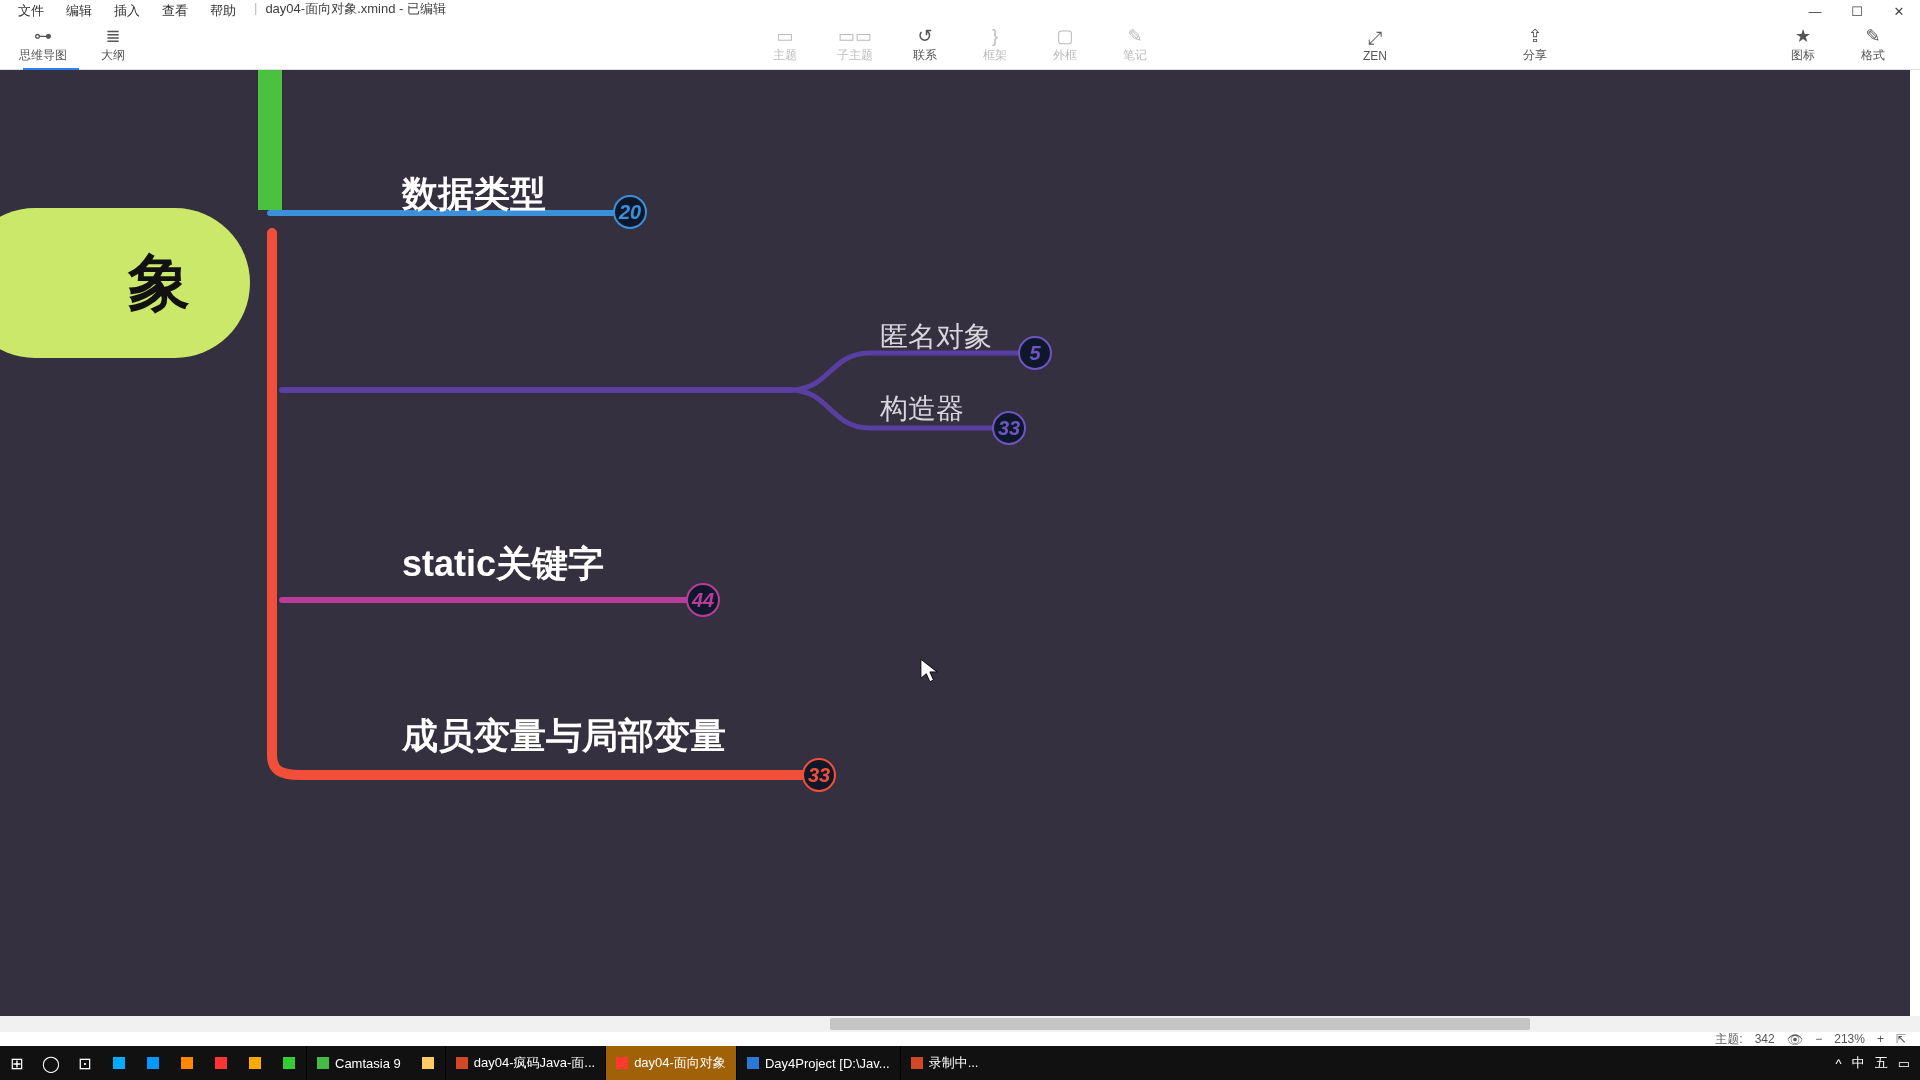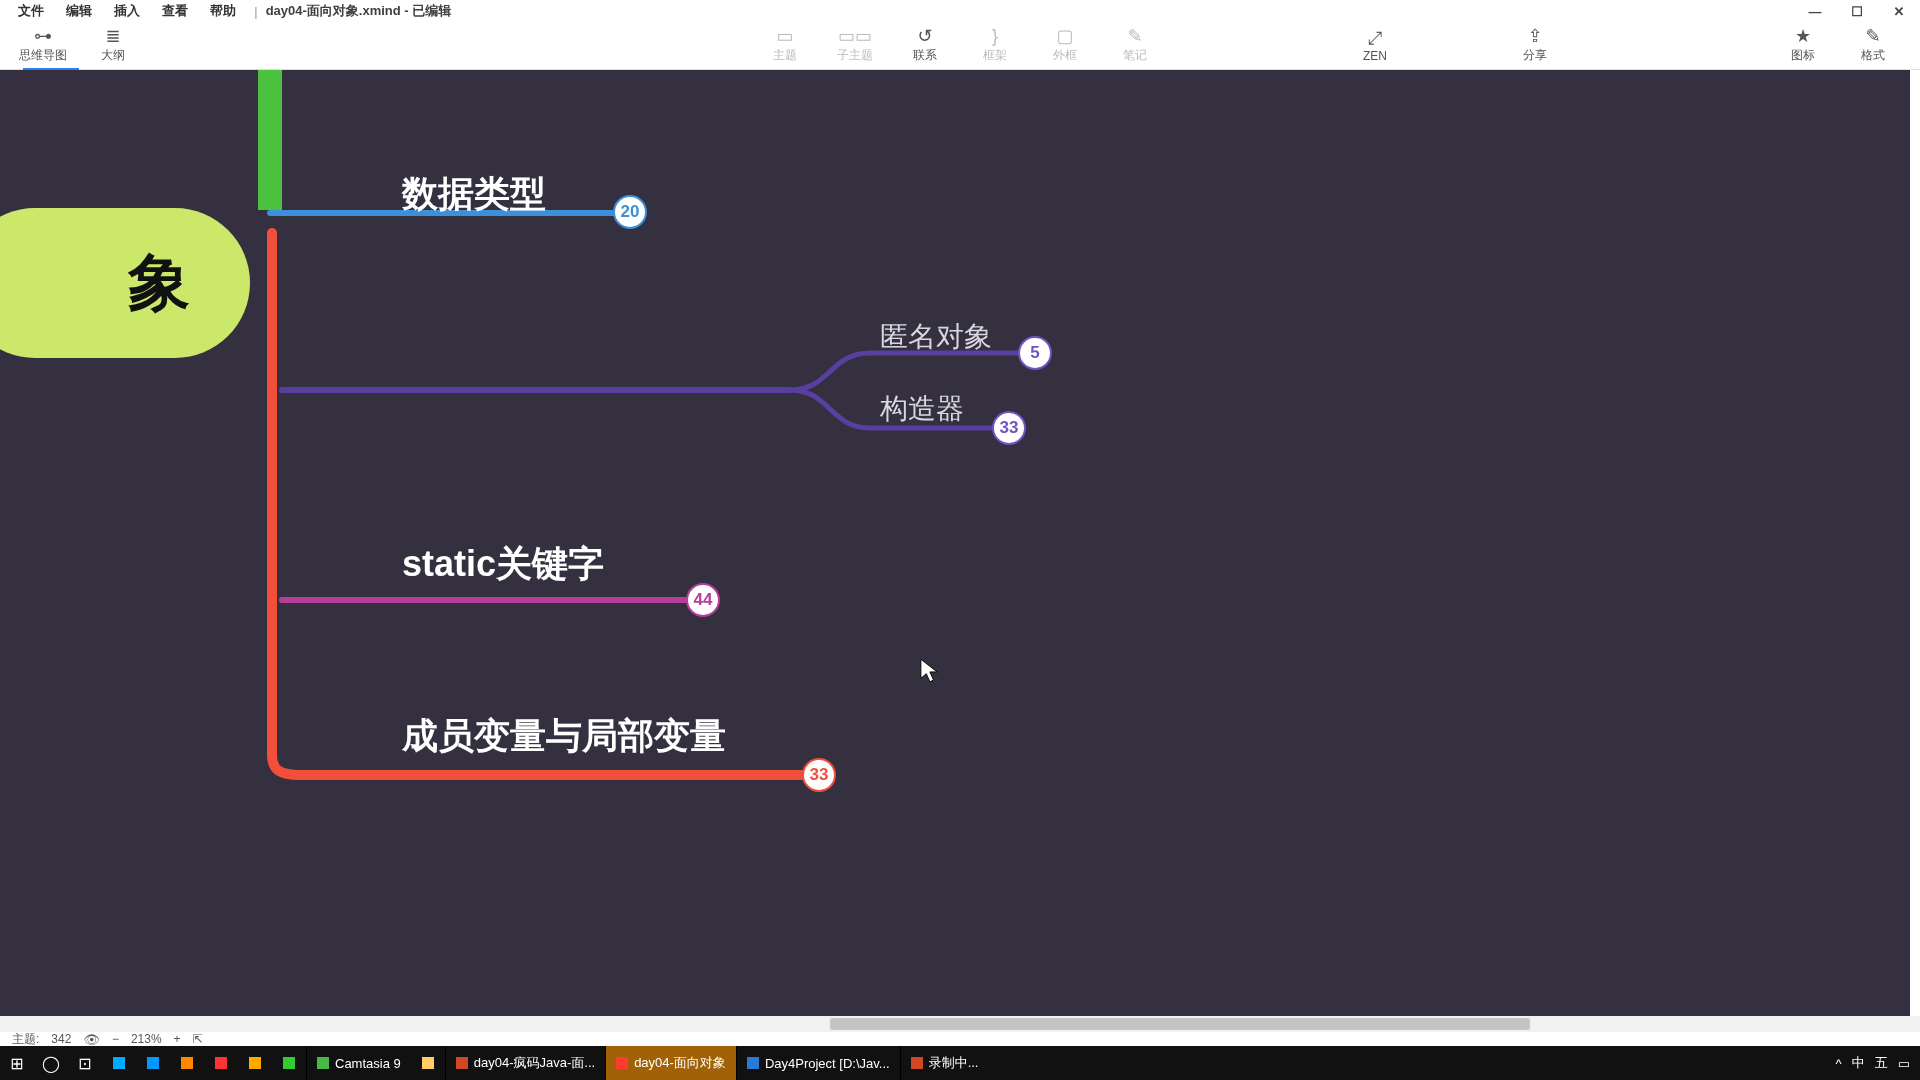--- a/index.html
+++ b/index.html
@@ -1,19 +1,19 @@
 <!DOCTYPE html>
 <html><head>
 <meta charset="utf-8">
 <style>
 * { margin:0; padding:0; box-sizing:border-box; font-family:"Microsoft YaHei","PingFang SC",sans-serif; }
 body { width:1920px; height:1080px; overflow:hidden; background:#fff; position:relative; }
 
 
-.titlebar { height:22px; background:#fff; display:flex; align-items:center; font-size:13px; color:#333;font-weight:bold; }
+.titlebar { height:22px; background:#fff; display:flex; align-items:flex-start; font-size:13px; color:#333; }
 .titlebar .menu { display:flex; gap:2px; padding-left:8px; }
 .titlebar .menu span { padding:2px 10px; cursor:default; }
 .titlebar .divider { margin:0 8px; color:#bbb; }
 .titlebar .title-text { color:#404040; }
 .win-controls { position:absolute; right:0; top:0; display:flex; }
 .win-controls div { width:42px; height:22px; display:flex; align-items:center; justify-content:center; font-size:13px; color:#444; }
 
 
 .toolbar { height:48px; display:flex; align-items:center; position:relative; border-bottom:1px solid #ddd; }
 .tool-group { display:flex; }
@@ -33,30 +33,30 @@
   content:""; position:absolute; top:0; right:0; width:10px; height:100%; background:#fff;
 }
 svg.mindmap { position:absolute; top:0; left:0; }
 
 .root-pill { position:absolute; left:-40px; top:138px; width:290px; height:150px;
   background:#cbe86b; border-radius:80px; display:flex; align-items:center; justify-content:flex-end;
   padding-right:60px; font-size:62px; font-weight:700; color:#111; }
 .topic { position:absolute; color:#fff; font-weight:700; font-size:36px; white-space:nowrap; }
 .subtopic { position:absolute; color:#d8d6df; font-weight:500; font-size:28px; white-space:nowrap; }
 .badge { position:absolute; width:34px; height:34px; border:2px solid; border-radius:50%;
-  display:flex; align-items:center; justify-content:center; font-size:17px; font-weight:600;
-  background:#ffffff; }
+  display:flex; align-items:center; justify-content:center; font-size:20px; font-weight:600;
+  background:#0f172a;font-style:italic; }
 .cursor { position:absolute; left:920px; top:588px; width:18px; height:26px; }
 .cursor svg{width:100%;height:100%}
 
 
 .hscroll { position:absolute; left:0; right:0; bottom:14px; height:16px; background:#f1f1f1; }
 .hscroll .thumb { position:absolute; top:2px; height:12px; background:#c4c4c4; border-radius:2px; }
-.statusbar { position:absolute; left:12px; right:0; bottom:0; height:14px; background:#fff; font-size:12px; color:#555;
-  display:flex; align-items:center; justify-content:flex-start; gap:12px; padding-right:14px;}
+.statusbar { position:absolute; left:0; right:0; bottom:0; height:14px; background:#fff; font-size:12px; color:#555;
+  display:flex; align-items:center; justify-content:flex-end; gap:12px; padding-right:14px;}
 .statusbar .eye{font-size:13px;}
 
 .win-taskbar { position:absolute; left:0; right:0; bottom:0; height:34px; background:#111; display:flex; align-items:center; }
 .win-taskbar .ic { width:34px; height:34px; display:flex; align-items:center; justify-content:center; color:#fff; font-size:16px;}
 .win-taskbar .task { height:34px; display:flex; align-items:center; gap:6px; padding:0 10px; color:#fff; font-size:13px; border-left:1px solid #000;}
 .win-taskbar .task.active{ background:#a16207;}
 .win-taskbar .tray { margin-left:auto; display:flex; align-items:center; gap:10px; padding-right:10px; color:#fff; font-size:13px;}
 .sq{width:12px;height:12px;display:inline-block}
 
 

